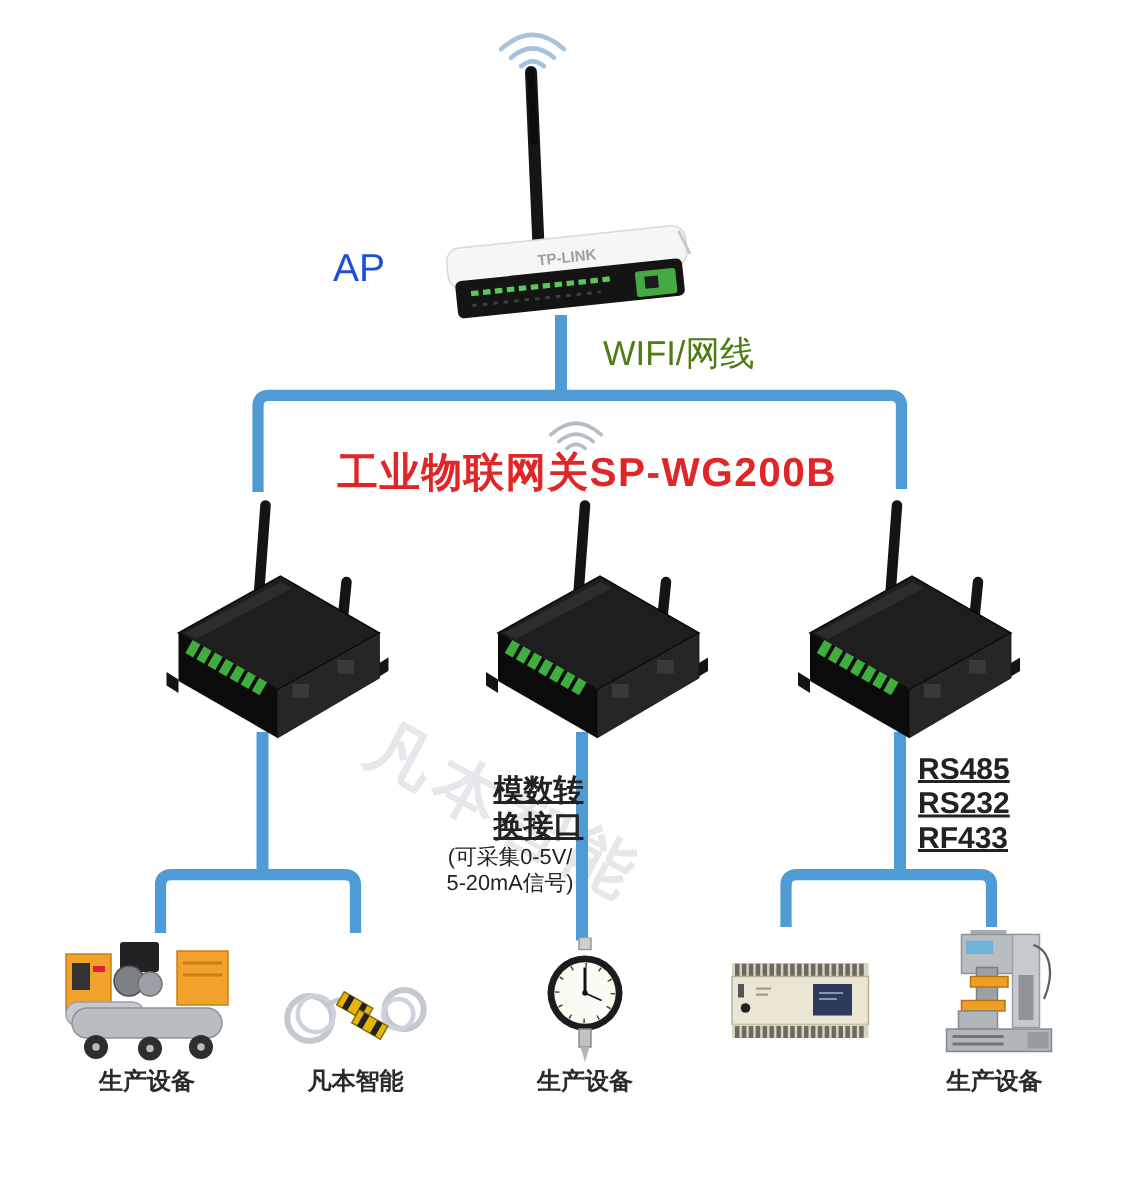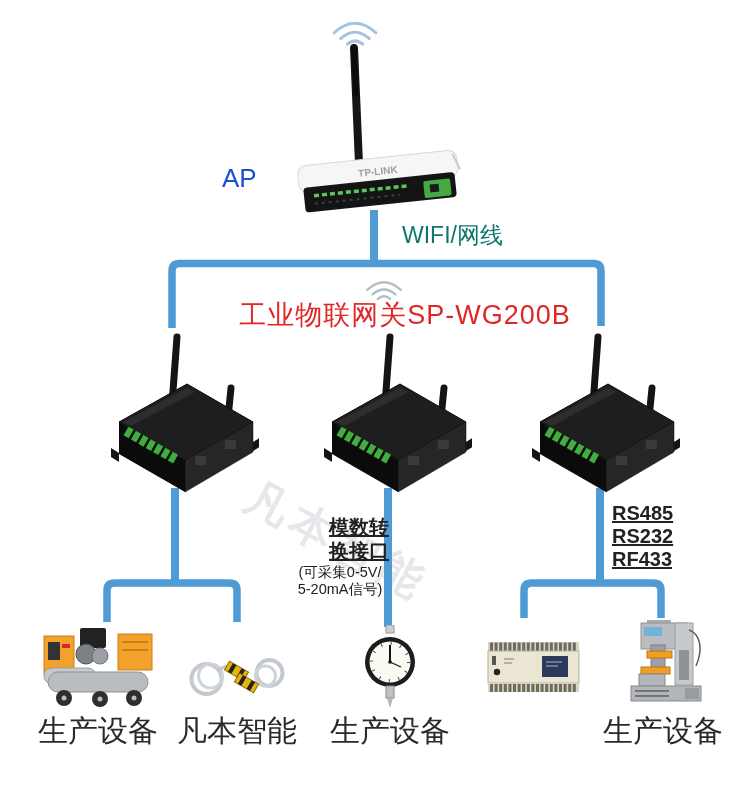--- a/index.html
+++ b/index.html
@@ -3,30 +3,30 @@
 <meta charset="utf-8">
 <style>
   html,body{margin:0;padding:0;background:#fff;}
   .canvas{
     position:relative;width:750px;height:790px;background:#ffffff;overflow:hidden;
     font-family:"Liberation Sans","DejaVu Sans",sans-serif;color:#1b1b1b;
   }
   .abs{position:absolute;}
   .lbl{white-space:nowrap;}
   .ap-label{left:222px;top:163px;font-size:26px;color:#1d4ed8;}
-  .link-label{left:402px;top:220px;font-size:23px;color:#0f766e;}
-  .gw-title{left:225px;top:297px;width:360px;text-align:center;
-    font-size:27px;font-weight:400;letter-spacing:1px;color:#e02626;}
+  .link-label{left:402px;top:220px;font-size:23px;color:#4d7c0f;}
+  .gw-title{left:225px;top:297px;width:360px;
+    font-size:27px;font-weight:700;letter-spacing:1px;color:#e02626;}
   .ports{font-size:20px;line-height:24px;font-weight:600;color:#222;}
   .left-ports{left:94px;top:502px;}
   .mid-ports{left:300px;top:515px;width:118px;text-align:center;text-decoration:underline;}
   .right-ports{left:612px;top:502px;line-height:23px;text-decoration:underline;}
   .mid-note{left:284px;top:564px;width:112px;text-align:center;
     font-size:14.5px;line-height:17px;font-weight:400;color:#222;}
-  .dev-label{top:711px;width:120px;text-align:center;font-size:30px;font-weight:400;color:#2a2a2a;}
+  .dev-label{top:711px;width:120px;text-align:center;font-size:16px;font-weight:700;color:#2a2a2a;}
   .watermark{left:262px;top:468px;font-size:44px;letter-spacing:6px;font-weight:700;
     color:rgba(125,135,148,0.20);transform:rotate(28deg);transform-origin:left top;}
   svg{display:block;}
 </style>
 </head>
 <body>
 
 <div class="canvas">
 
   <svg width="0" height="0" style="position:absolute" aria-hidden="true">

